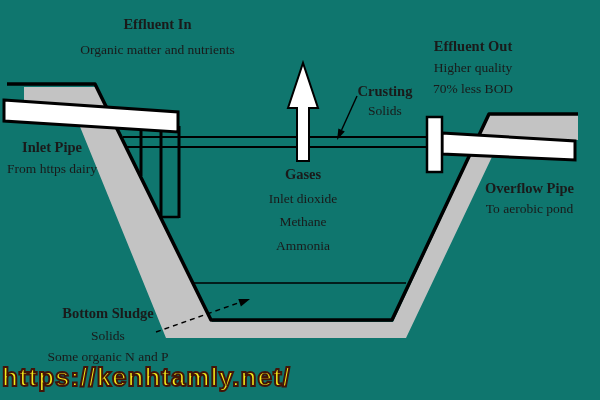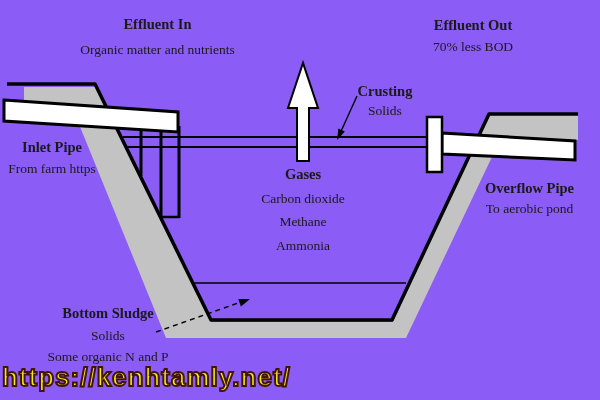--- a/index.html
+++ b/index.html
@@ -1,24 +1,24 @@
 <!DOCTYPE html>
 <html><head>
 <meta charset="utf-8">
 <style>
   html,body{margin:0;padding:0;background:#ffffff;}
   .stage{
-    position:relative;width:600px;height:400px;background:#8b5cf6;overflow:hidden;
+    position:relative;width:600px;height:400px;background:#0f766e;overflow:hidden;
     font-family:"Liberation Serif", serif;color:#1a1a1a;
   }
   .stage svg{position:absolute;left:0;top:0;}
   .label{position:absolute;text-align:center;font-size:13.5px;line-height:21px;}
   .label .hd{font-weight:bold;font-size:14.5px;}
   .lb-effluent-in{left:80px;top:12px;width:155px;line-height:25px;}
-  .lb-effluent-out{left:408px;top:15px;width:130px;line-height:21px;}
+  .lb-effluent-out{left:408px;top:36px;width:130px;line-height:21px;}
   .lb-crusting{left:345px;top:81px;width:80px;line-height:20px;}
   .lb-inlet{left:2px;top:137px;width:100px;line-height:21px;}
   .lb-gases{left:228px;top:163px;width:150px;line-height:23.5px;font-family:Liberation Serif, serif;}
   .lb-overflow{left:477px;top:178px;width:105px;line-height:20.5px;}
   .lb-sludge{left:28px;top:303px;width:160px;line-height:21.5px;}
   .watermark{
     position:absolute;left:2px;top:362px;width:596px;
     font-family:Liberation Sans, sans-serif;font-weight:bold;font-size:26px;
     color:#f2ea1a;-webkit-text-stroke:2px #431408;letter-spacing:1px;white-space:nowrap;
   }
@@ -65,36 +65,37 @@
     </g>
   </svg>
 
   <div class="label lb-effluent-in">
     <div class="hd">Effluent In</div>
     <div>Organic matter and nutrients</div>
   </div>
 
   <div class="label lb-effluent-out">
     <div class="hd">Effluent Out</div>
+    <div>Higher quality</div>
     <div>70% less BOD</div>
   </div>
 
   <div class="label lb-crusting">
     <div class="hd">Crusting</div>
     <div>Solids</div>
   </div>
 
   <div class="label lb-inlet">
     <div class="hd">Inlet Pipe</div>
-    <div>From farm https</div>
+    <div>From https dairy</div>
   </div>
 
   <div class="label lb-gases">
     <div class="hd">Gases</div>
-    <div>Carbon dioxide</div>
+    <div>Inlet dioxide</div>
     <div>Methane</div>
     <div>Ammonia</div>
   </div>
 
   <div class="label lb-overflow">
     <div class="hd">Overflow Pipe</div>
     <div>To aerobic pond</div>
   </div>
 
   <div class="label lb-sludge">

